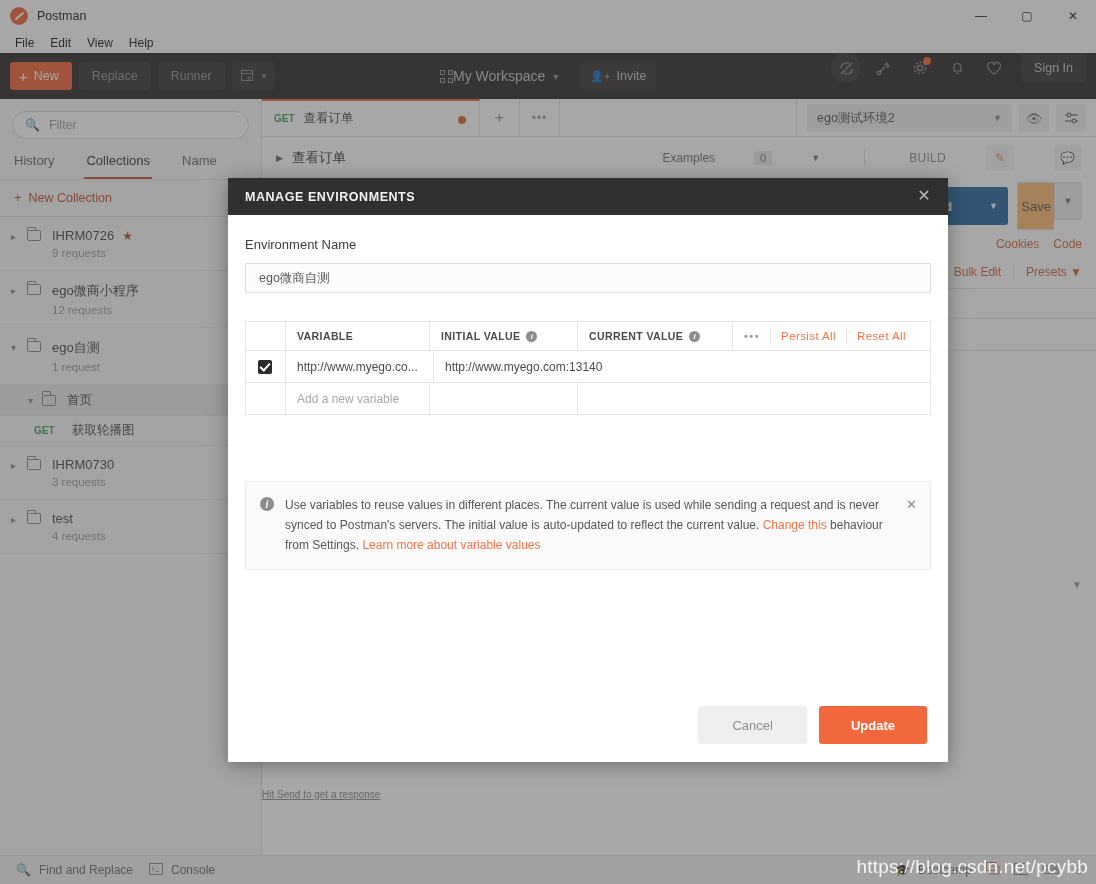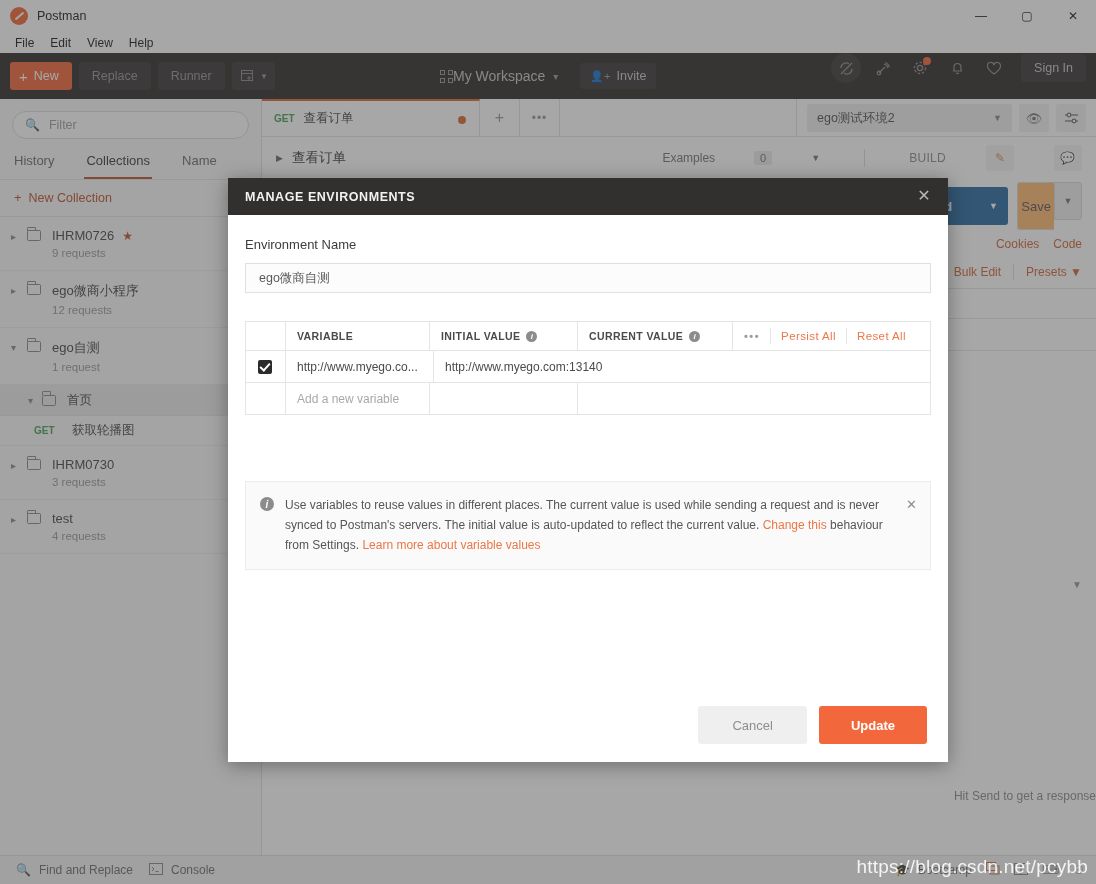--- a/index.html
+++ b/index.html
@@ -278,22 +278,22 @@
     height: 30px; border-bottom: 1px solid #e6e6e6;
   }
   .kvrow { height: 32px; border-bottom: 1px solid #e6e6e6; }
   .respzone {
     position: absolute; left: 0; right: 0; top: 480px; bottom: 0;
   }
   .resp-collapse {
     position: absolute; right: 14px; top: 0; font-size: 10px; color: #9a9a9a;
   }
   .hitsend {
-    position: absolute; left: 0; right: 0; top: 210px; text-align: right;
-    font-size: 12px; color: #8e8e8e;
+    position: absolute; left: 0; right: 0; top: 210px; text-align: left;
+    font-size: 10px; color: #8e8e8e; text-decoration: underline;
   }
 
   
   .statusbar {
     position: absolute; left: 0; bottom: 0; width: 1096px; height: 29px;
     background: #f5f5f5; border-top: 1px solid #e0e0e0;
     display: flex; align-items: center;
   }
   .sb-item {
     display: flex; align-items: center; margin-left: 16px;

